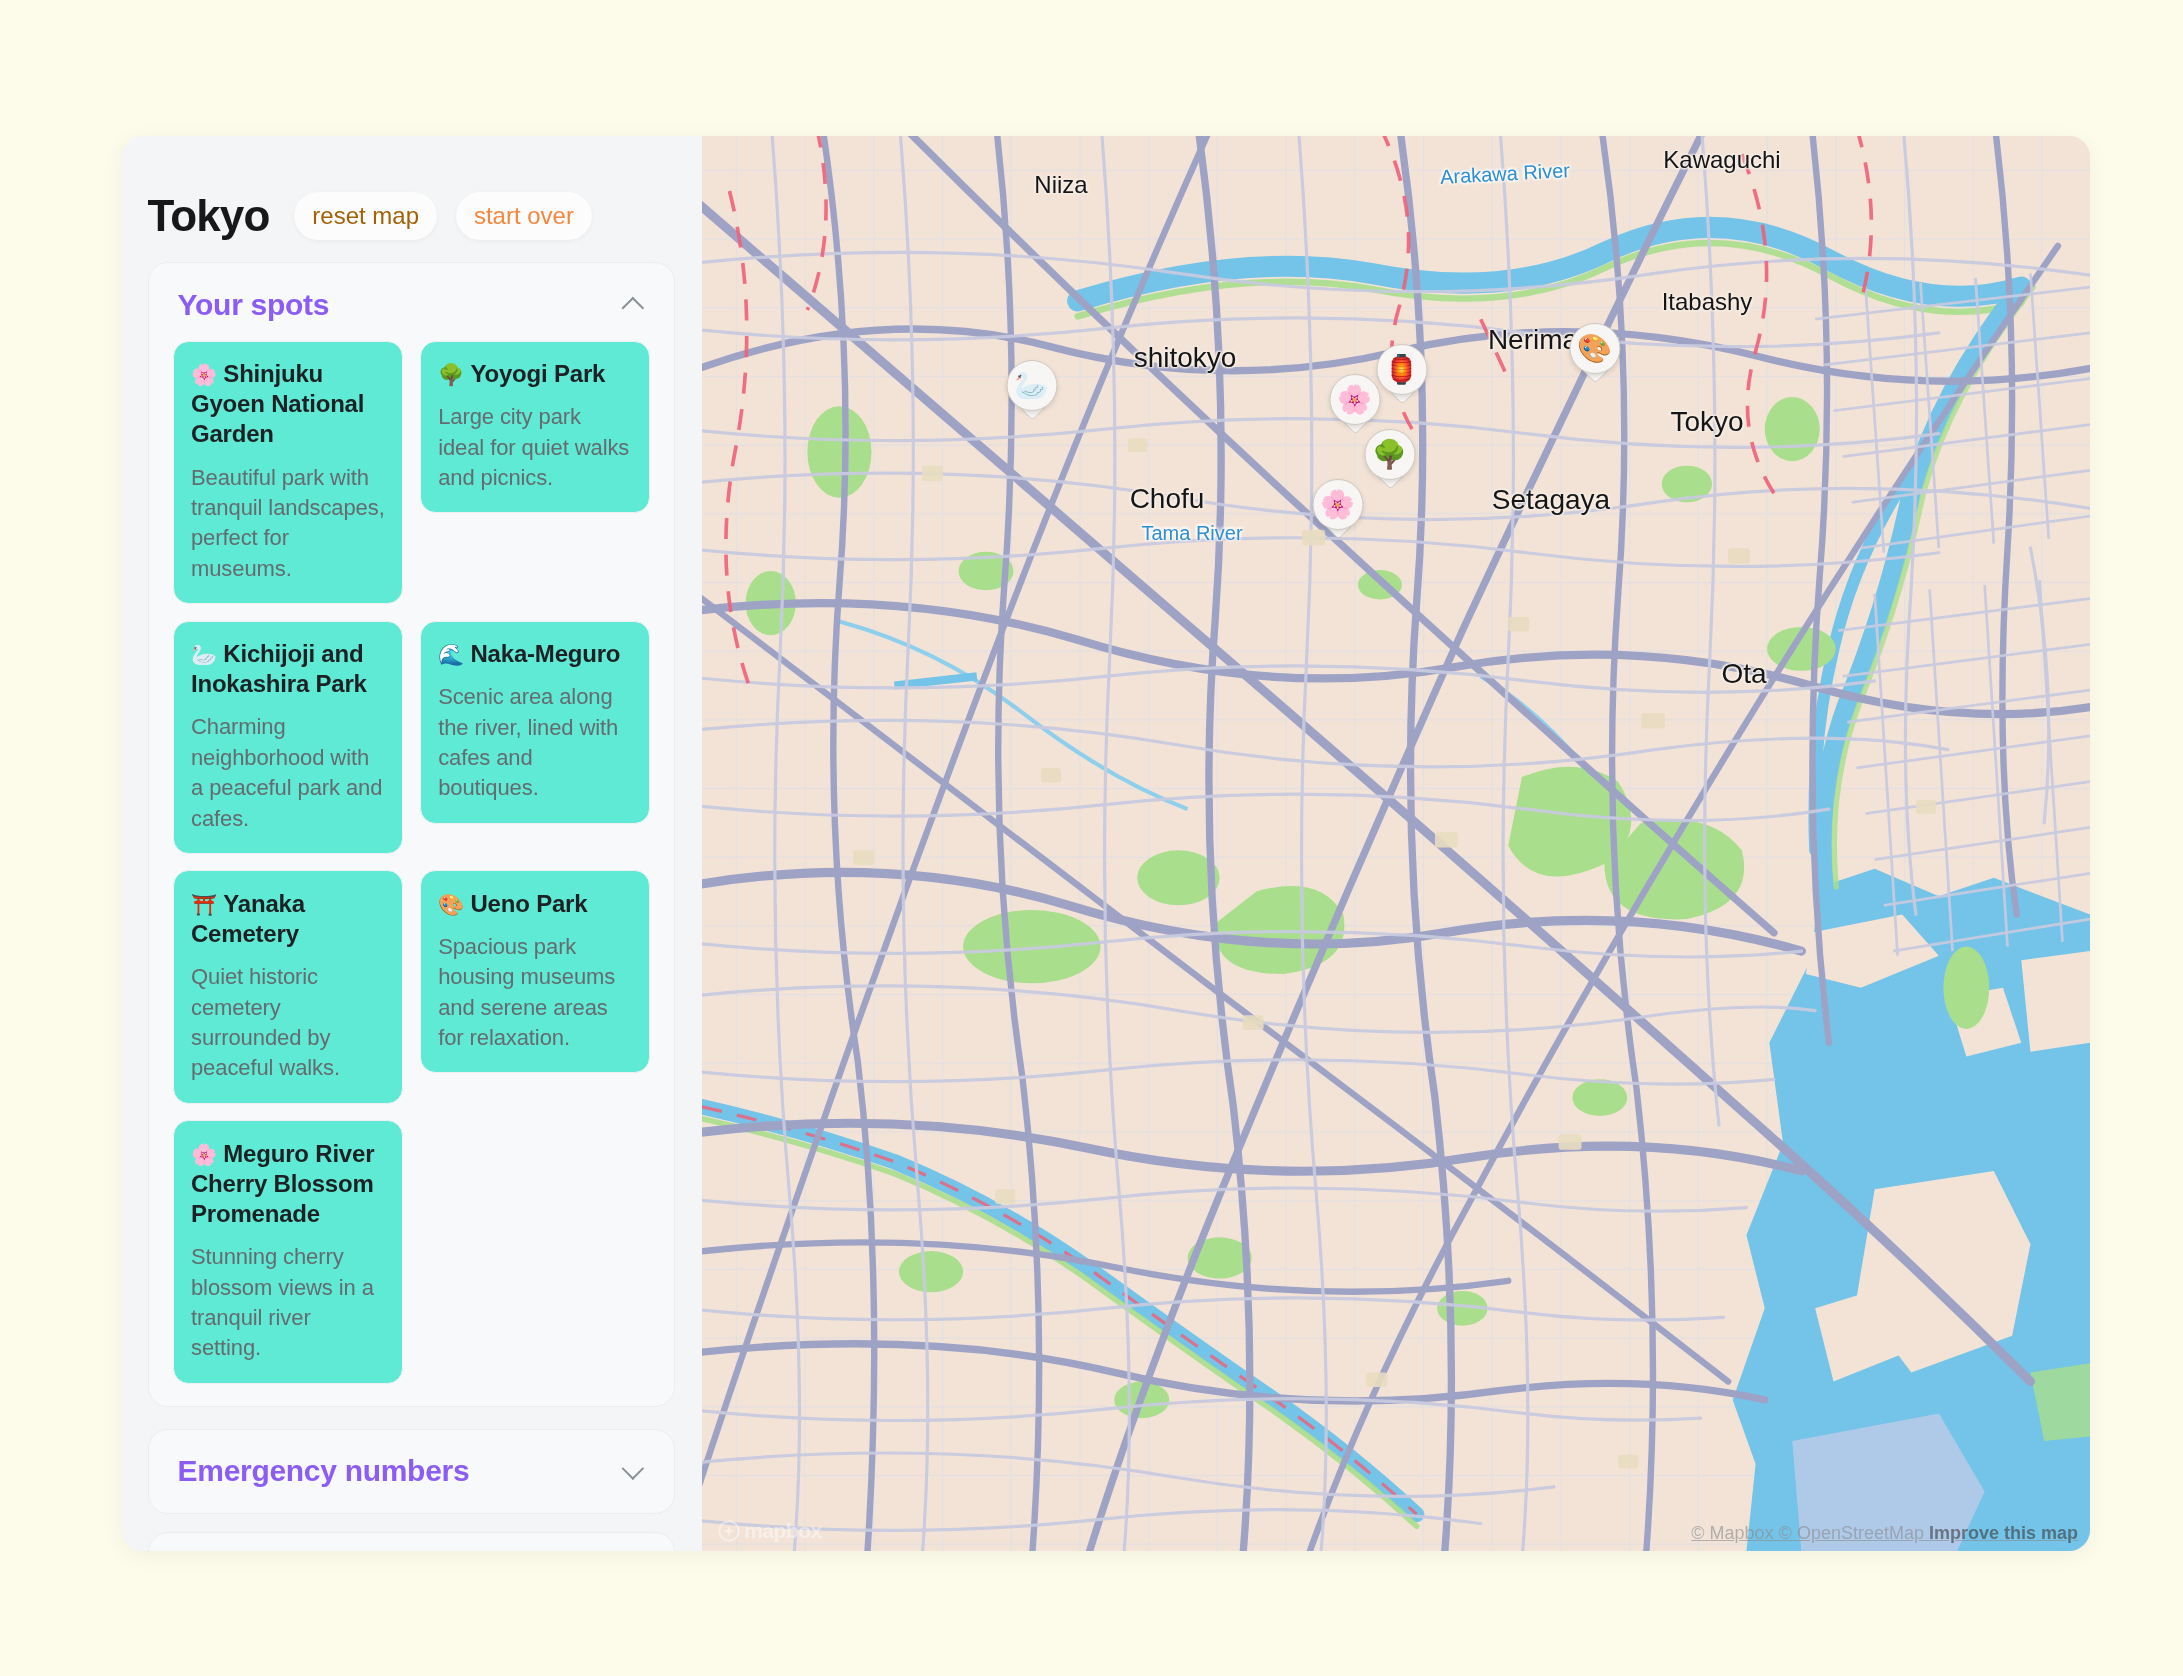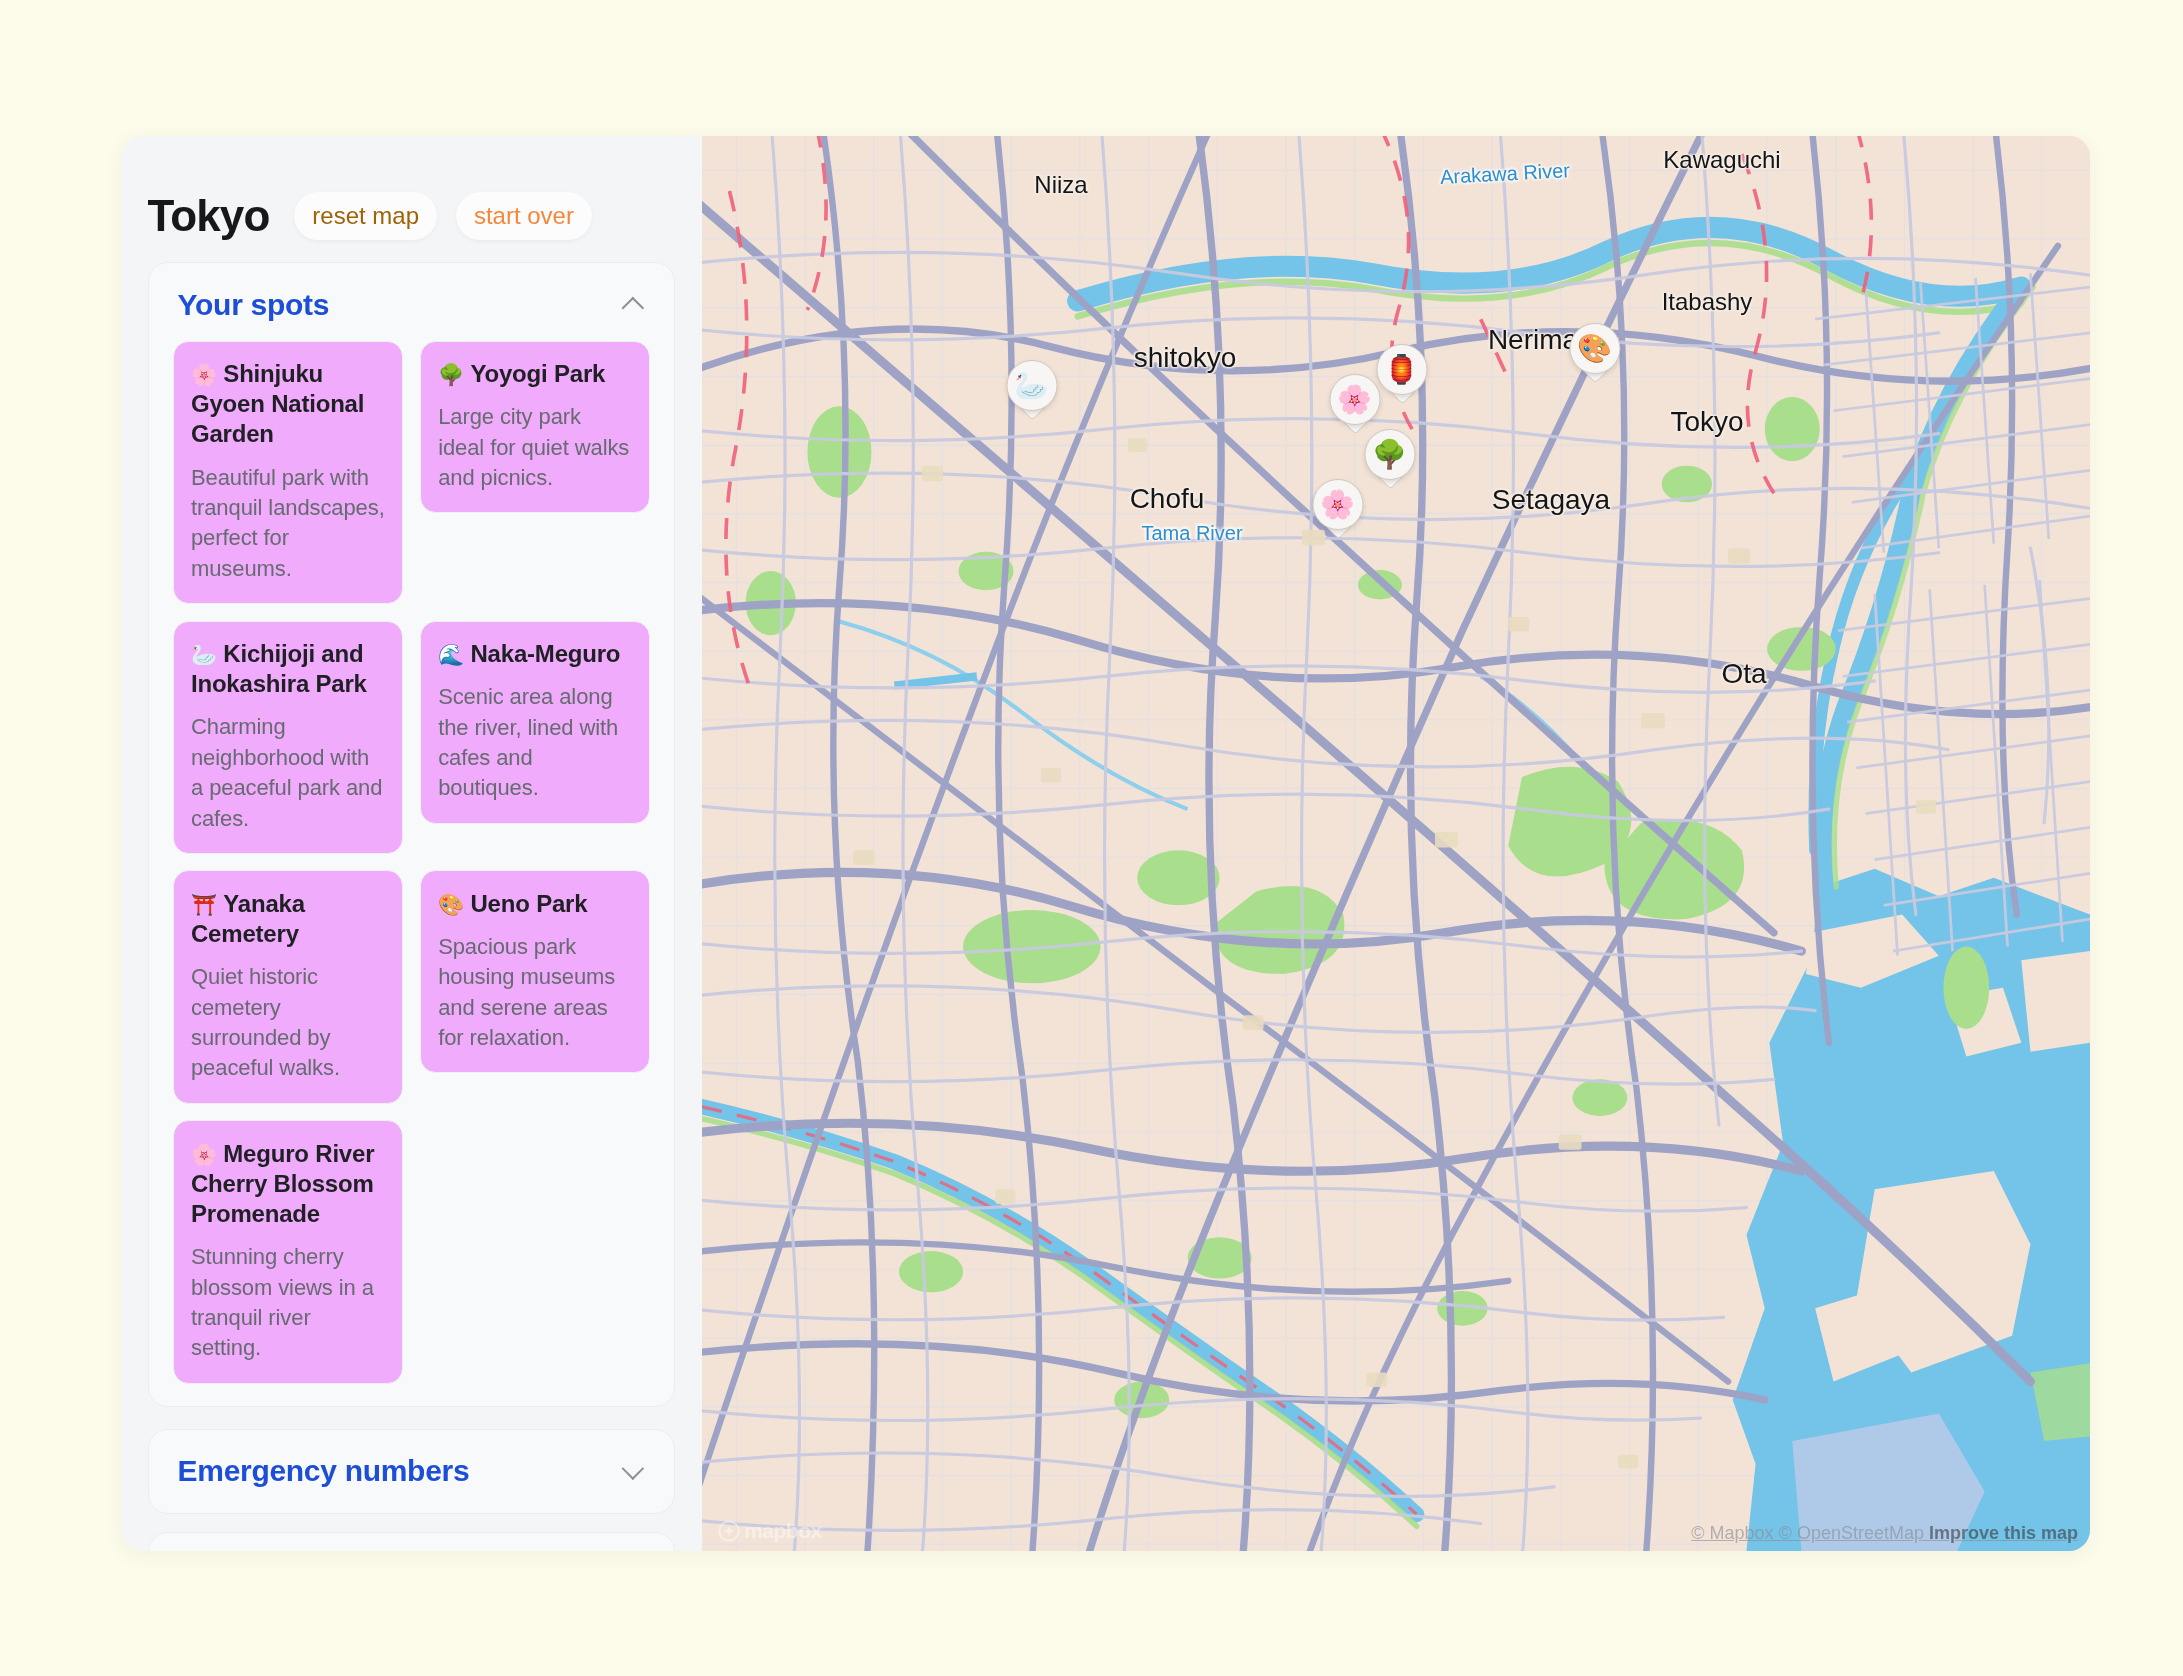--- a/index.html
+++ b/index.html
@@ -77,21 +77,21 @@
   .panel-head {
     display: flex;
     align-items: center;
     justify-content: space-between;
     padding: 26.6px 29px 21px 29px;
     cursor: pointer;
   }
   .panel-title {
     font-size: 30px;
     font-weight: 700;
-    color: #1d4ed8;
+    color: #8b5cf6;
     letter-spacing: -0.3px;
     line-height: 1;
   }
   .chev {
     width: 26px; height: 26px;
     position: relative;
     flex: 0 0 26px;
   }
   .chev::before {
     content: "";
@@ -109,21 +109,21 @@
 
   
   .spots {
     display: grid;
     grid-template-columns: 1fr 1fr;
     gap: 16.5px;
     padding: 0 24px 22px 24px;
     align-items: start;
   }
   .spot {
-    background: #f0abfc;
+    background: #5eead4;
     border: 0.5px solid #EFF0F2;
     border-radius: 15.6px;
     padding: 17.4px 17.4px 19px 17.4px;
     cursor: pointer;
   }
   .spot-title {
     font-size: 24px;
     font-weight: 700;
     color: #1E2023;
     line-height: 1.26;

